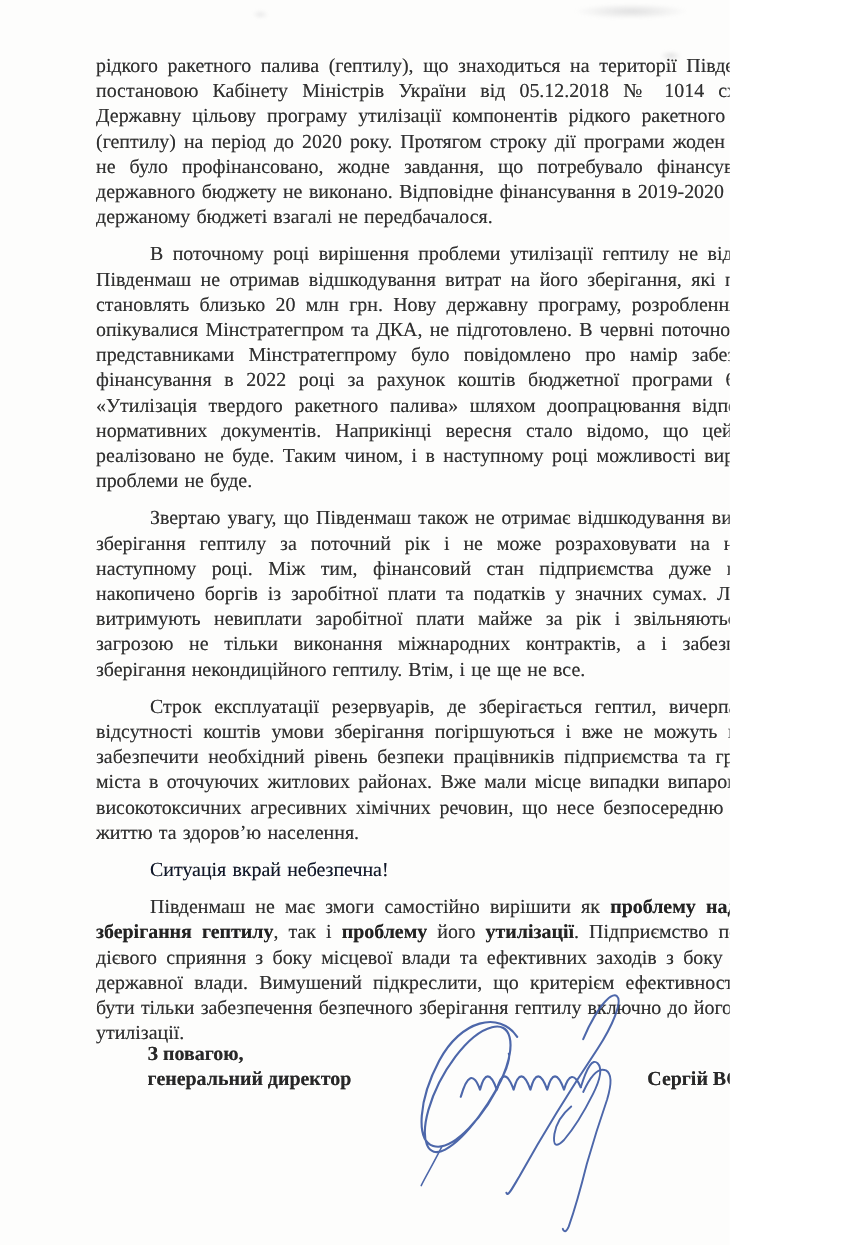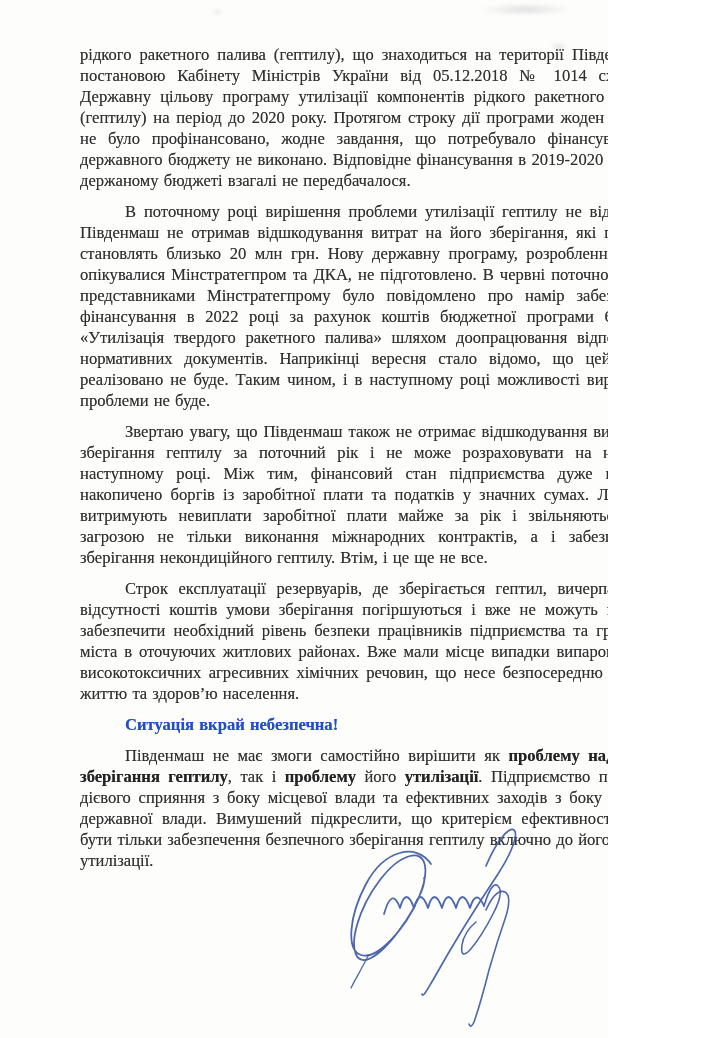--- a/index.html
+++ b/index.html
@@ -23,21 +23,21 @@
     font-size: 16.6px;
     line-height: 21px;
     text-align: justify;
     text-indent: 45px;
     color: #303030;
     text-shadow: 0 0 0.5px rgba(46,46,46,0.55);
     word-spacing: 1px;
   }
   .para.first { text-indent: 0; }
   .para b { color: #232323; text-shadow: 0 0 0.5px rgba(30,30,30,0.6); }
-  .para.standalone-bold { font-weight: bold; color: #1d4ed8; }
+  .para.standalone-bold { font-weight: normal; color: #0f172a; }
   .closing {
     position: absolute;
     left: 80px;
     top: 867px;
     width: 582px;
     font-size: 16.6px;
     line-height: 21px;
     font-weight: bold;
     color: #282828;
     text-shadow: 0 0 0.5px rgba(30,30,30,0.6);
@@ -90,20 +90,27 @@
 
     <p class="para"><span>Звертаю увагу, що Південмаш також не отримає відшкодування витрат на зберігання гептилу за поточний рік і не може розраховувати на нього в наступному році. Між тим, фінансовий стан підприємства дуже важкий, накопичено боргів із заробітної плати та податків у значних сумах. Люди не витримують невиплати заробітної плати майже за рік і звільняються. Під загрозою не тільки виконання міжнародних контрактів, а і забезпечення зберігання некондиційного гептилу. Втім, і це ще не все.</span></p>
 
     <p class="para"><span>Строк експлуатації резервуарів, де зберігається гептил, вичерпано. За відсутності коштів умови зберігання погіршуються і вже не можуть надійно забезпечити необхідний рівень безпеки працівників підприємства та громадян міста в оточуючих житлових районах. Вже мали місце випадки випаровування високотоксичних агресивних хімічних речовин, що несе безпосередню загрозу життю та здоров’ю населення.</span></p>
 
     <p class="para standalone-bold"><span>Ситуація вкрай небезпечна!</span></p>
 
     <p class="para"><span>Південмаш не має змоги самостійно вирішити як </span><b>проблему надійного зберігання гептилу</b><span>, так і </span><b>проблему</b><span> його </span><b>утилізації</b><span>. Підприємство потребує дієвого сприяння з боку місцевої влади та ефективних заходів з боку органів державної влади. Вимушений підкреслити, що критерієм ефективності може бути тільки забезпечення безпечного зберігання гептилу включно до його повної утилізації.</span></p>
   </div>
 
+  <div class="closing">
+    <div class="closing-left">
+      <div>З повагою,</div>
+      <div>генеральний директор</div>
+    </div>
+    <div class="signer-name">Сергій ВОЙТ</div>
+  </div>
 
   <svg class="signature-svg" viewBox="0 0 200 210" xmlns="http://www.w3.org/2000/svg">
     <g fill="none" stroke="#35539f" stroke-linecap="round" stroke-linejoin="round" opacity="0.88">
 
       <path stroke-width="1.8" d="M103 40 C88 18 56 26 38 60 C21 92 18 126 33 131 C49 136 77 106 91 73 C103 44 97 28 82 32 C62 37 38 70 29 101 C22 126 28 142 43 134 C60 125 84 92 94 66 C96 60 97 56 96 54"></path>
 
       <path stroke-width="1.3" d="M40 132 C34 144 27 156 23 164"></path>
 
       <path stroke-width="1.8" d="M56 90 Q64 62 72 84 Q78 62 86 84 Q92 62 100 84 Q106 62 114 84 Q120 62 128 84 Q134 62 142 84 Q148 64 156 82"></path>
 

